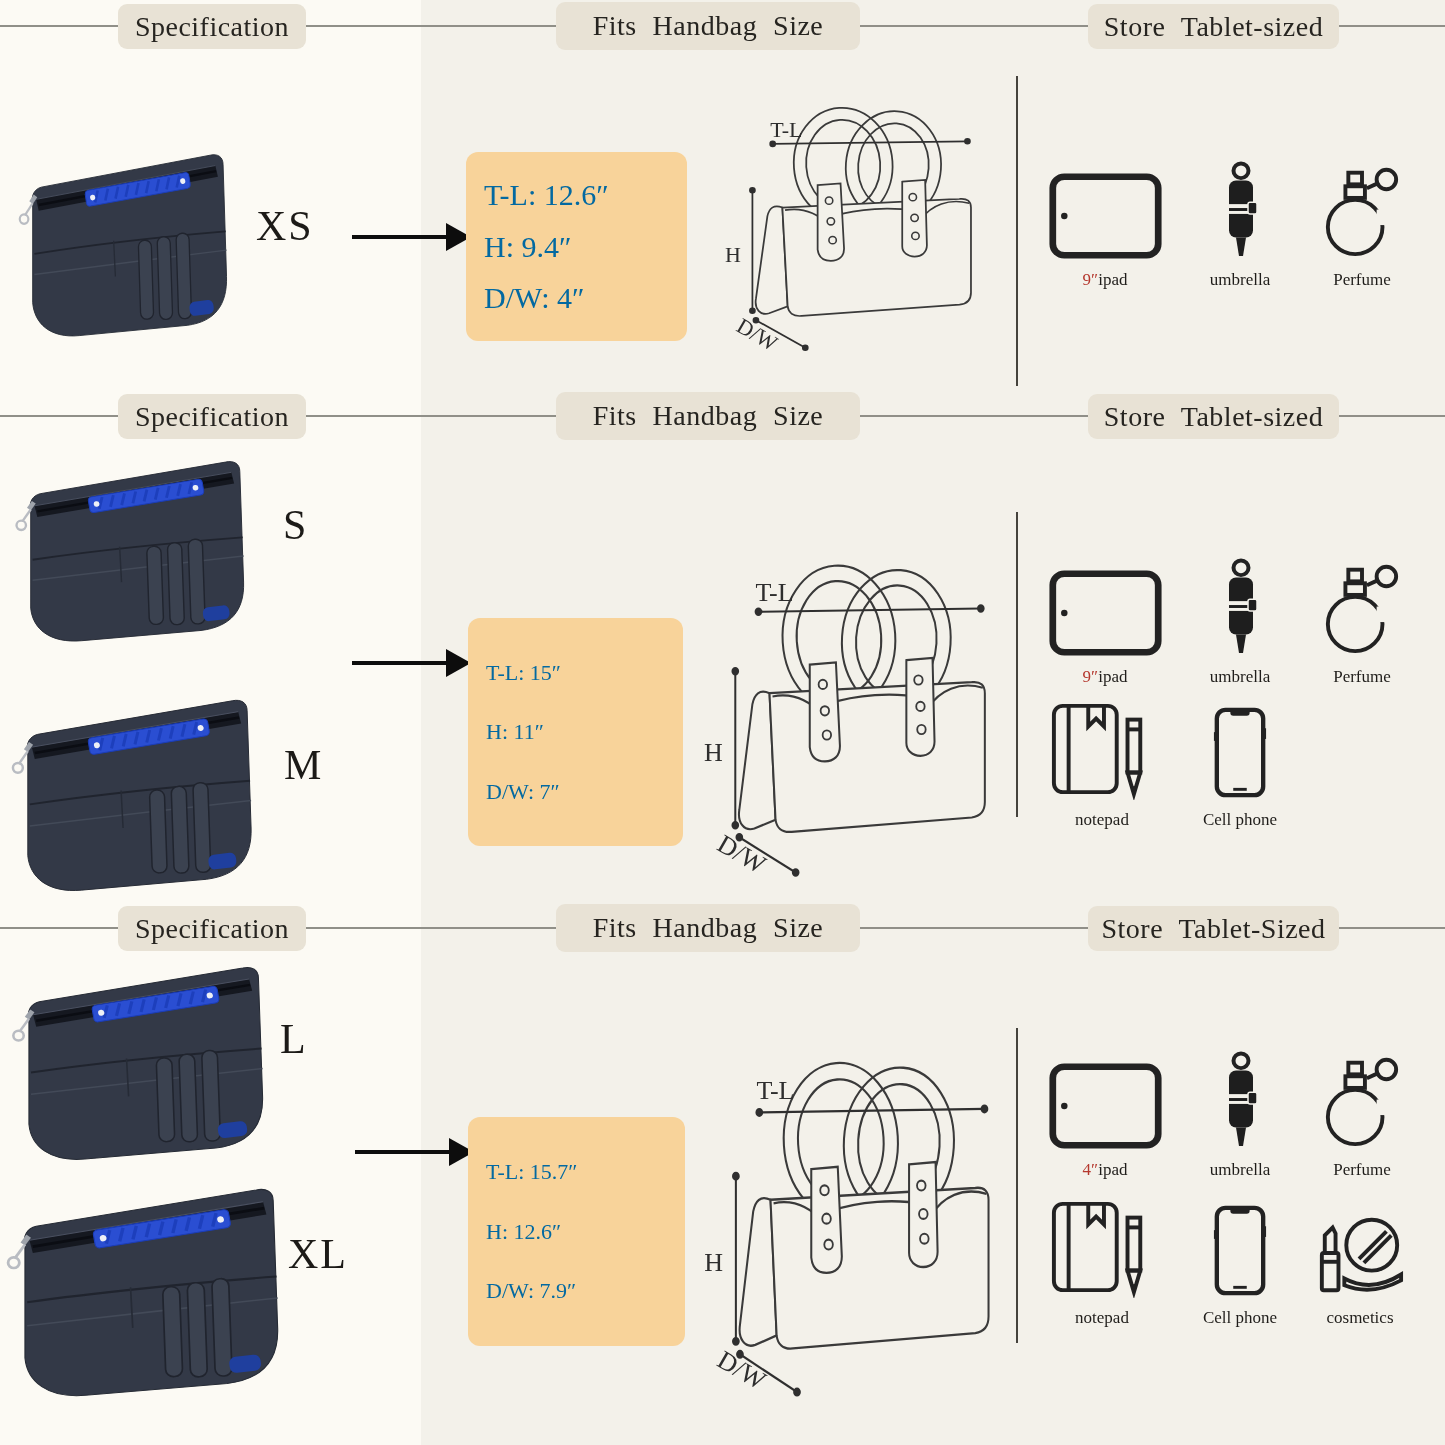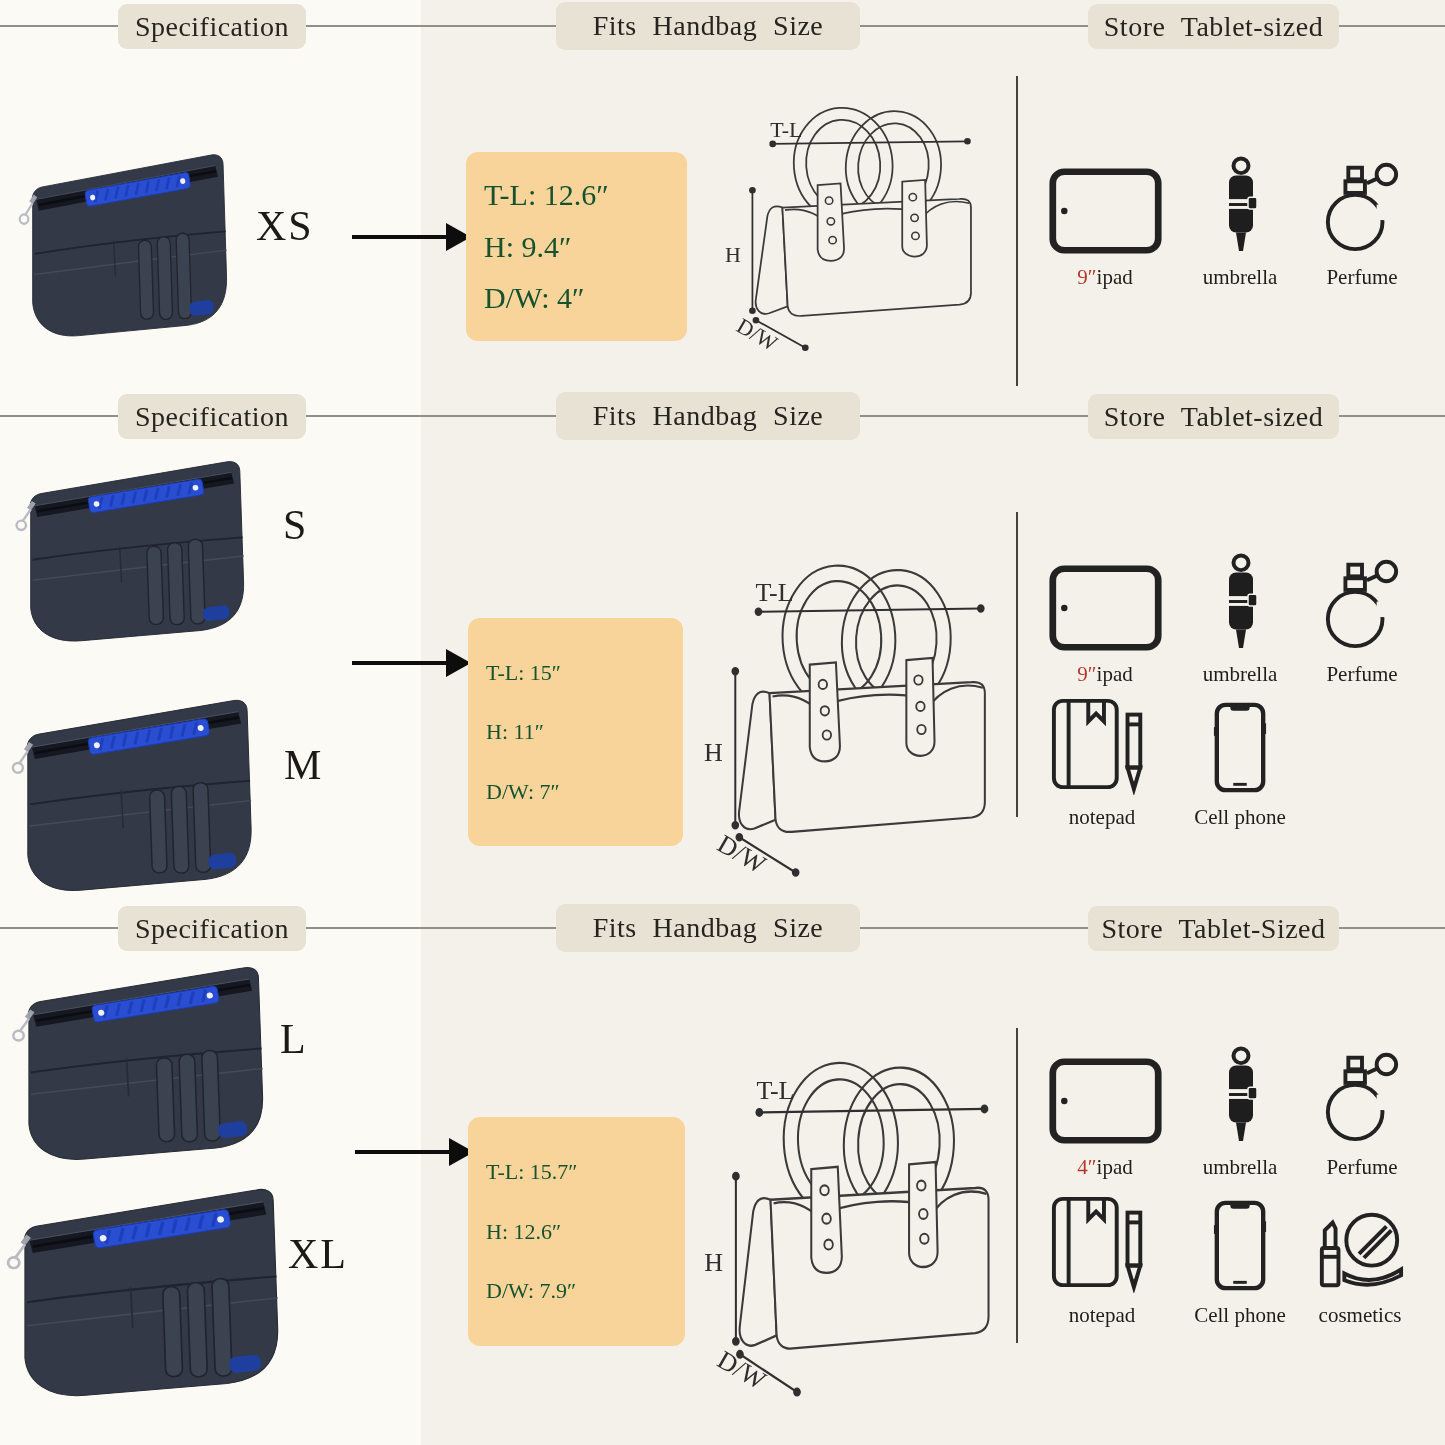--- a/index.html
+++ b/index.html
@@ -13,28 +13,28 @@
         z-index:2;white-space:nowrap;}
   .bag{position:absolute;}
   .bag svg{width:100%;height:100%;display:block;}
   .bag-label{position:absolute;font-size:42px;color:#1c1a17;letter-spacing:2px;}
   .arrow{position:absolute;display:flex;align-items:center;}
   .arrow .shaft{width:94px;height:4px;background:#0d0d0d;}
   .arrow .head{width:0;height:0;border-top:14px solid transparent;border-bottom:14px solid transparent;
                border-left:25px solid #0d0d0d;}
   .obox{position:absolute;background:#f8d39a;border-radius:12px;display:flex;flex-direction:column;
         justify-content:space-evenly;padding:8px 6px 8px 18px;box-sizing:border-box;z-index:2;}
-  .obox .line{font-size:30px;color:#14532d;white-space:nowrap;}
+  .obox .line{font-size:30px;color:#0369a1;white-space:nowrap;}
   .obox.big .line{font-size:22px;}
   .diagram{position:absolute;font-size:22px;}
   .diagram > svg{width:100%;height:100%;display:block;}
   .dim{position:absolute;color:#2e2e2e;font-size:inherit;white-space:nowrap;}
   .dim.dw{transform:rotate(30deg);transform-origin:0 0;}
   .item{position:absolute;display:flex;flex-direction:column;align-items:center;justify-content:flex-end;}
-  .item .ilabel{margin-top:10px;font-size:21px;color:#1f1d1a;white-space:nowrap;}
+  .item .ilabel{margin-top:10px;font-size:17px;color:#1f1d1a;white-space:nowrap;}
   .red{color:#b5382e;}
   .defs{position:absolute;width:0;height:0;overflow:hidden;}
 </style>
 </head>
 <body>
 
 <svg class="defs" aria-hidden="true">
   <defs>
 
     <symbol id="sym-bag" viewBox="0 0 260 215">

